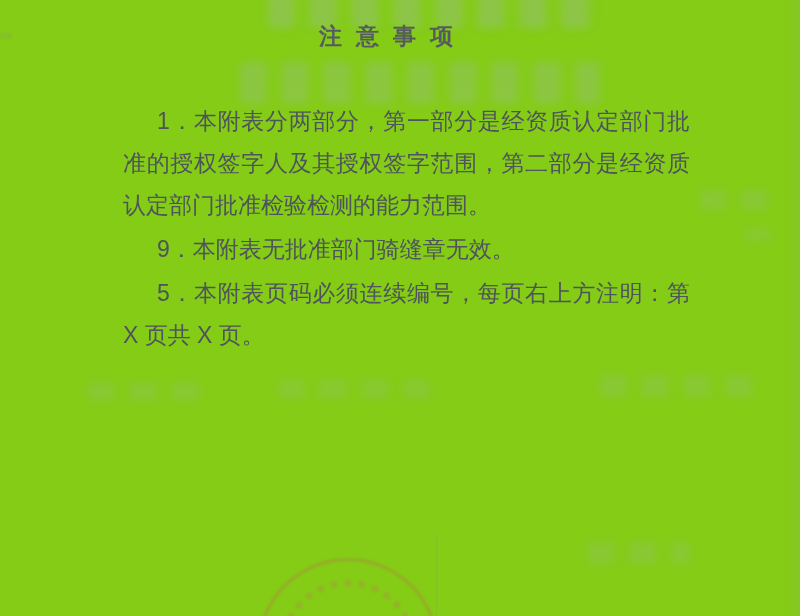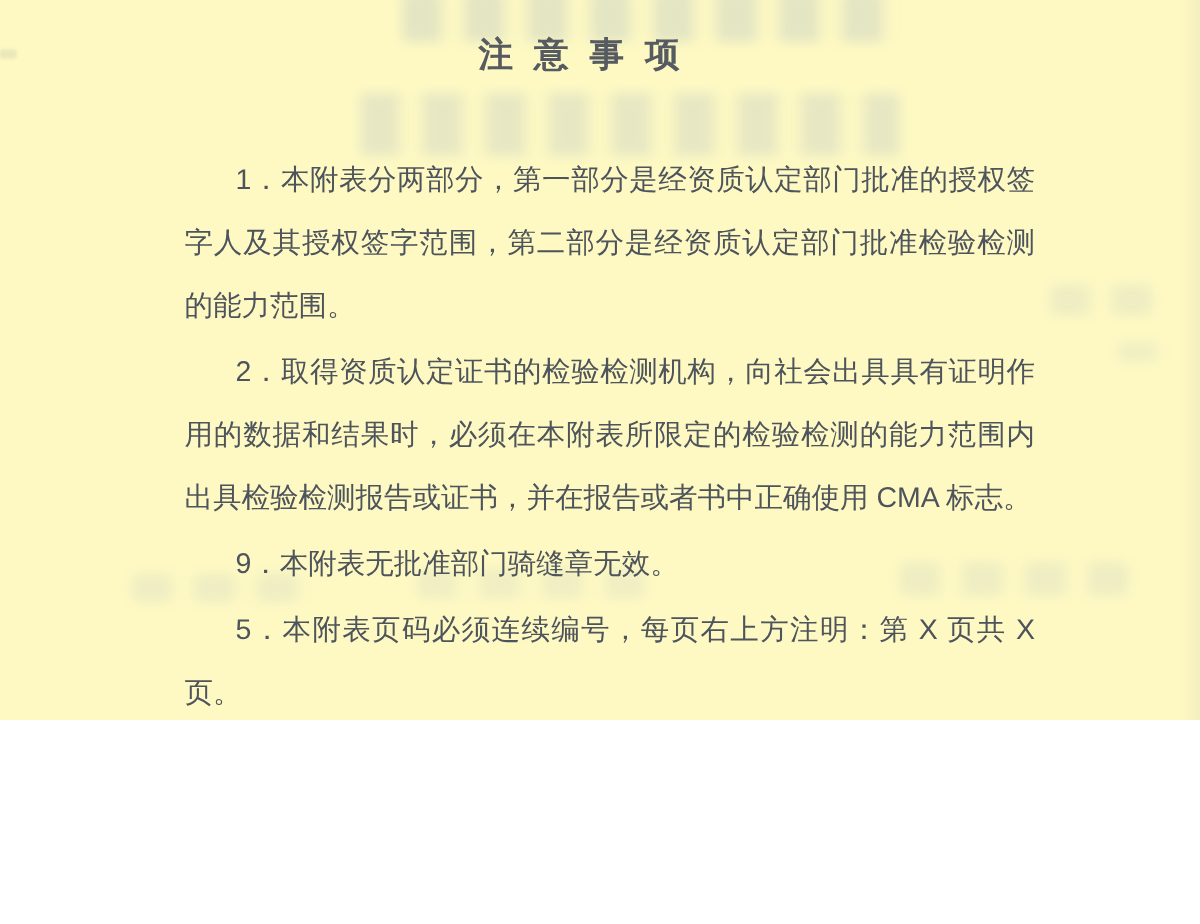--- a/index.html
+++ b/index.html
@@ -1,19 +1,19 @@
 <!DOCTYPE html>
 <html style="--ink: #4e545b; --paper: #fdfdfc; --seal-red: #c65f55;"><head>
 <meta charset="utf-8">
 <style>
   html,body{margin:0;padding:0;}
   .page{
     position:relative;
-    width:800px;height:480px;
-    background:#fef9c3;
+    width:800px;height:616px;
+    background:#84cc16;
     overflow:hidden;
     font-family:"Liberation Sans", sans-serif;
   }
   
   .edge-shade{
     position:absolute;right:0;top:0;width:14px;height:100%;
     background:linear-gradient(to right, rgba(0,0,0,0), rgba(150,152,158,0.10));
   }
   .corner-mark{
     position:absolute;left:0;top:33px;width:11px;height:6px;
@@ -40,21 +40,21 @@
   .title{
     position:absolute;left:-7px;top:22px;width:100%;
     margin:0;text-align:center;
     font-size:23px;line-height:1.3;font-weight:600;
     letter-spacing:14px;
     color:#565b61;
   }
   
   .notes{
     position:absolute;left:123px;top:100px;width:567px;
-    font-size:19px;line-height:42px;
+    font-size:23px;line-height:42px;
     color:#4e545b;
     text-align:justify;
   }
   .notes p{
     margin:0 0 2px 0;
     text-indent:34px;
   }
   
   .crease{
     position:absolute;left:436px;top:534px;width:1px;height:82px;
@@ -90,21 +90,20 @@
   <div class="bleed b3b"></div>
   <div class="bleed b4a"></div>
   <div class="bleed b4b"></div>
   <div class="bleed b4c"></div>
   <div class="bleed b5"></div>
 
   <h1 class="title">注意事项</h1>
 
   <div class="notes">
     <p>1．本附表分两部分，第一部分是经资质认定部门批准的授权签字人及其授权签字范围，第二部分是经资质认定部门批准检验检测的能力范围。</p>
-    <p>2．取得资质认定证书的检验检测机构，向社会出具具有证明作用的数据和结果时，必须在本附表所限定的检验检测的能力范围内出具检验检测报告或证书，并在报告或者书中正确使用 CMA 标志。</p>
     <p>9．本附表无批准部门骑缝章无效。</p>
     <p>5．本附表页码必须连续编号，每页右上方注明：第 X 页共 X 页。</p>
   </div>
 
   <div class="crease"></div>
 
   <div class="seal">
     <div class="seal-ring-outer"></div>
     <div class="seal-ring-inner"></div>
   </div>

